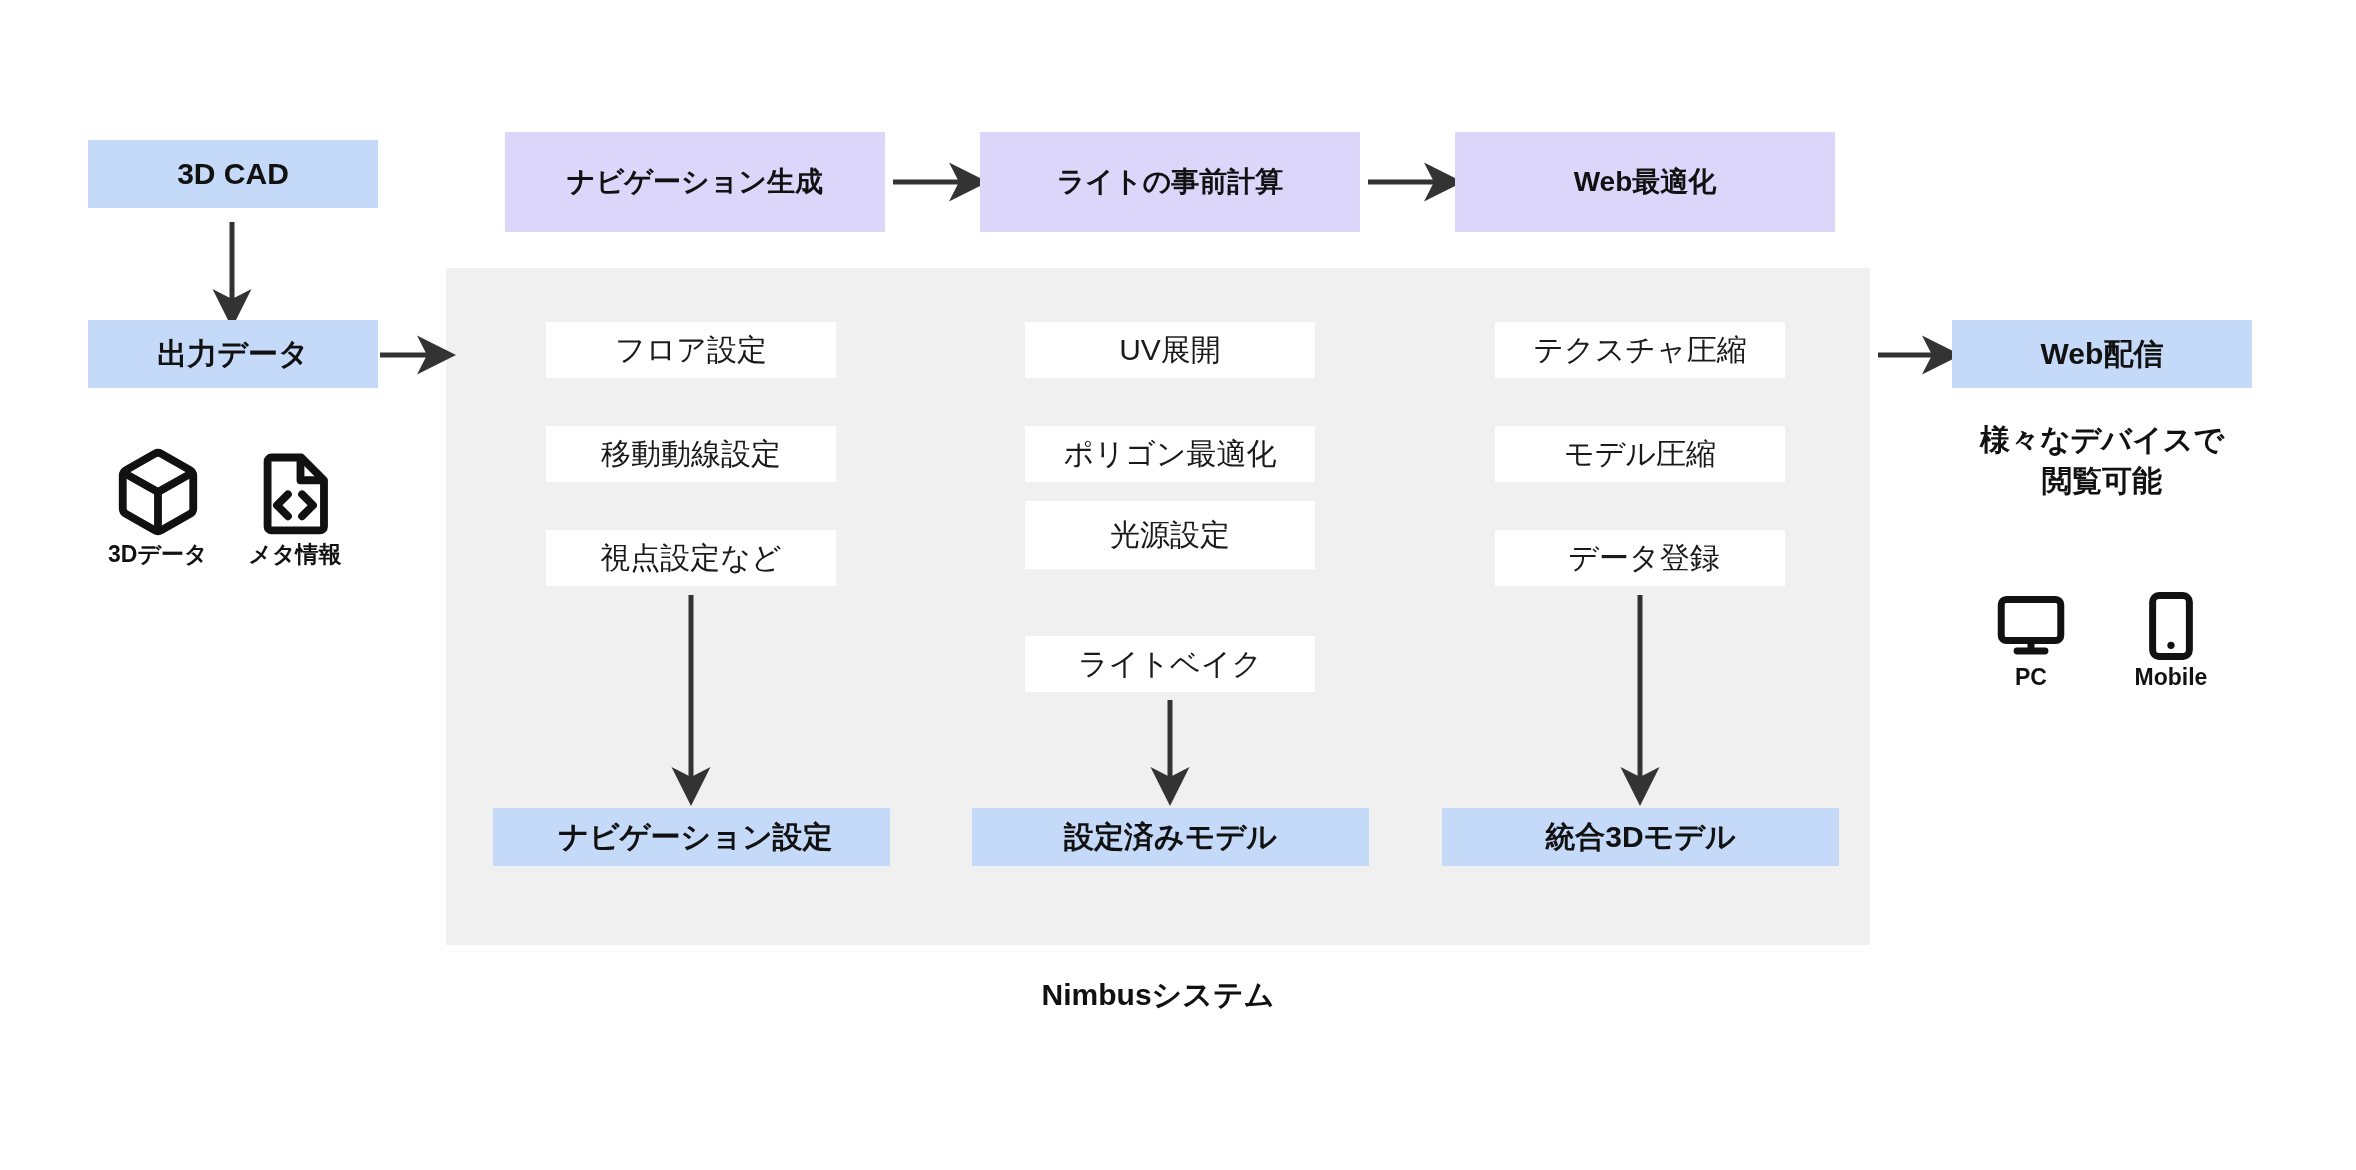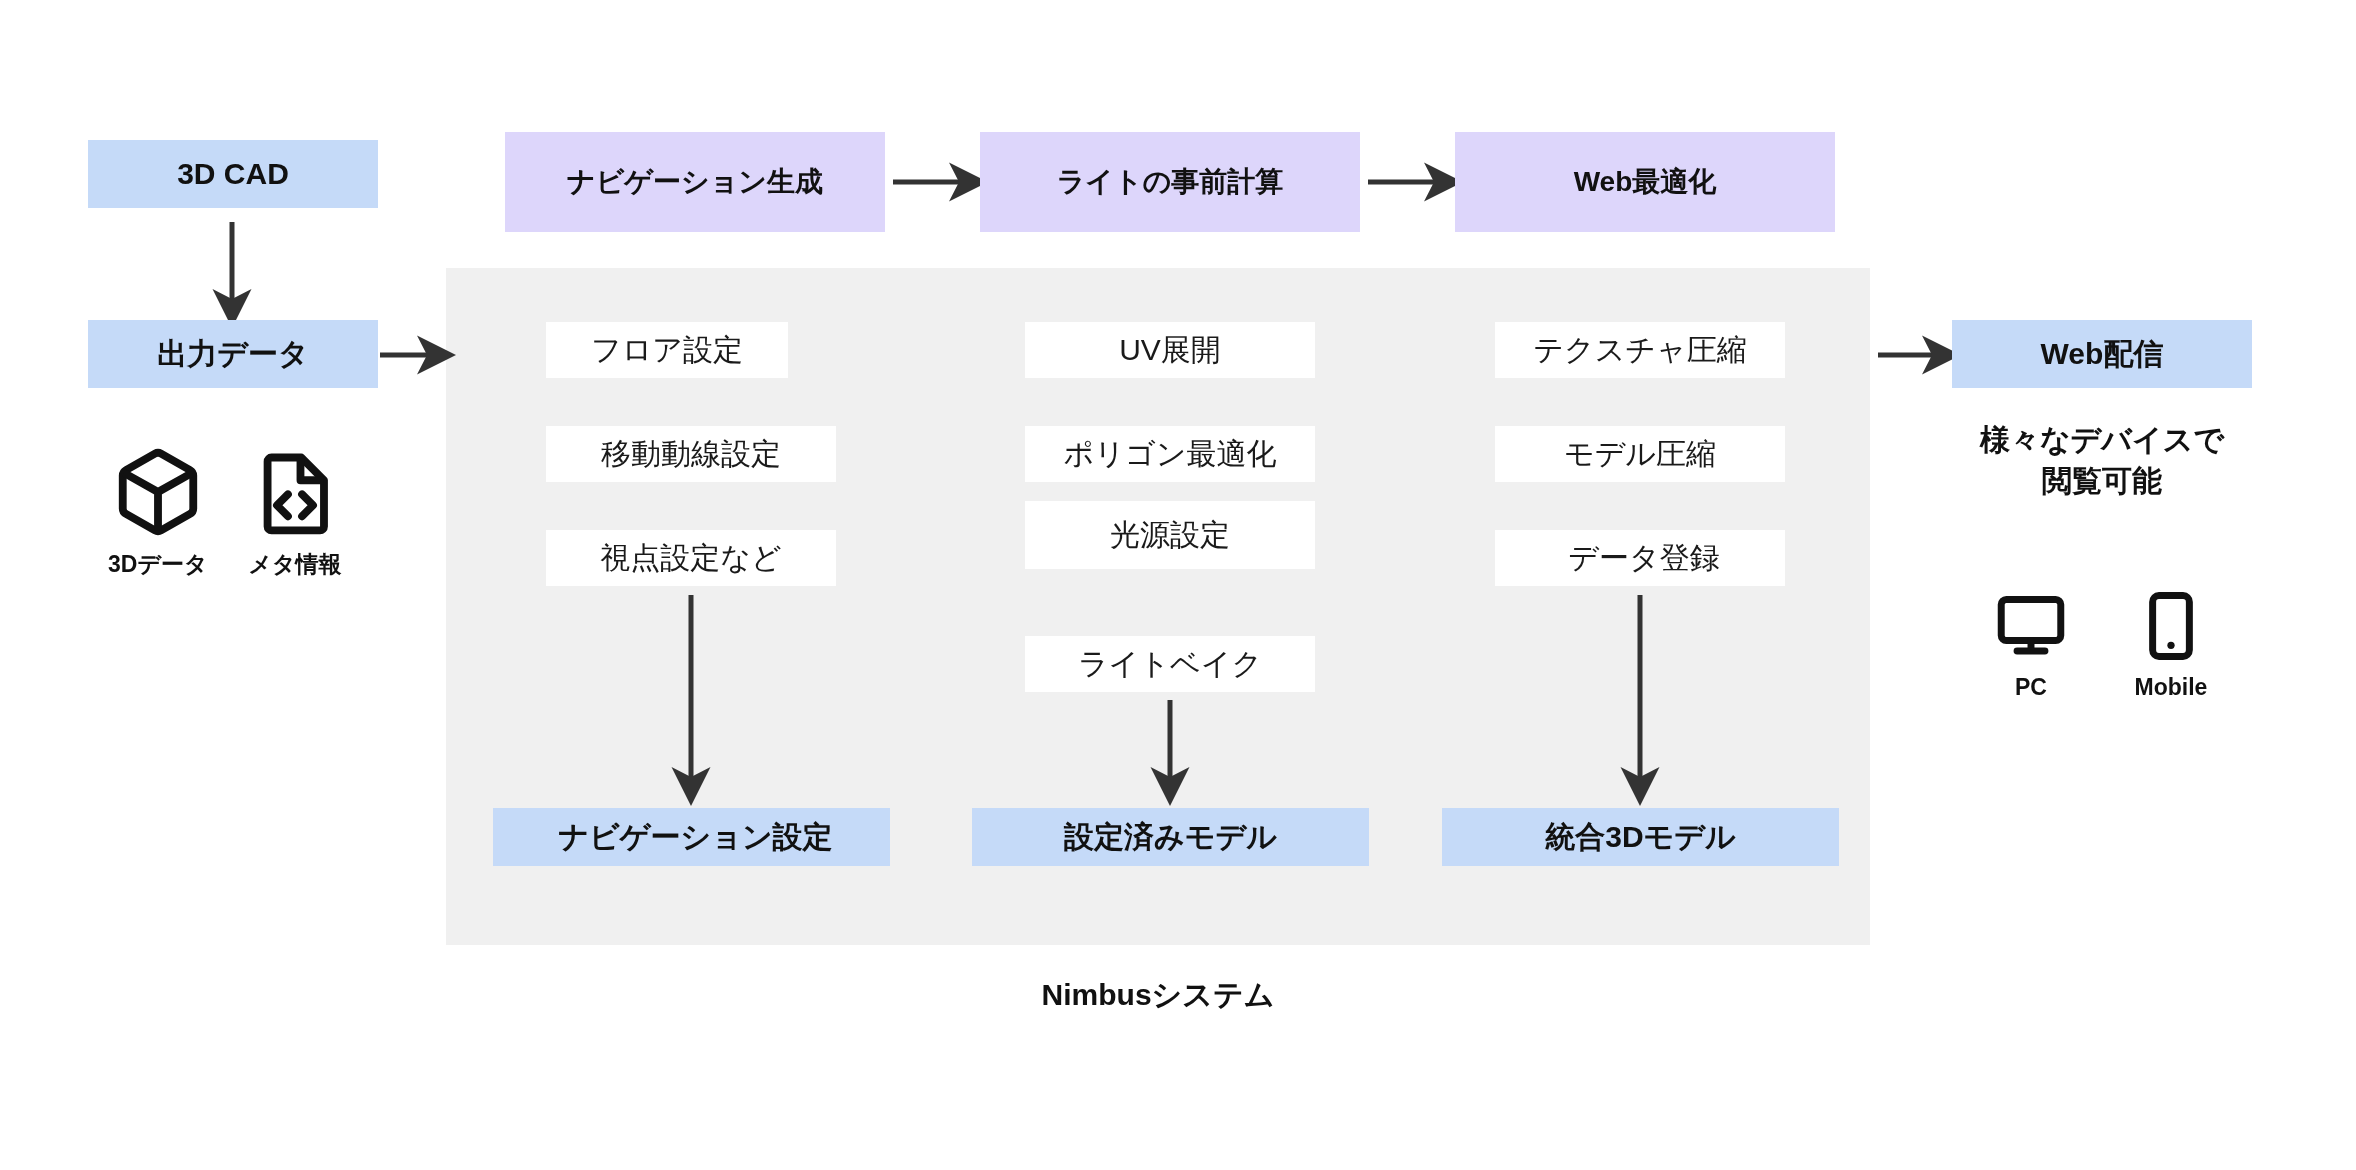--- a/index.html
+++ b/index.html
@@ -56,21 +56,20 @@
   }
 
   
   .icon-group {
     position: absolute;
     display: flex;
     flex-direction: column;
     align-items: center;
   }
   .icon-caption {
-    margin-top: 10px;
     font-size: 23px;
     font-weight: 700;
     color: #111111;
     white-space: nowrap;
   }
 
   
   .free-text {
     position: absolute;
     text-align: center;
@@ -133,21 +132,21 @@
       <path d="M13.4 3.4V9h5.8" stroke="#111111" stroke-width="2" stroke-linejoin="round"></path>
       <path d="M10.2 12.6 7.4 15.4l2.8 2.8M13.8 12.6l2.8 2.8-2.8 2.8" stroke="#111111" stroke-width="2" stroke-linecap="round" stroke-linejoin="round"></path>
     </svg>
     <span class="icon-caption">メタ情報</span>
   </div>
 
   <div class="box box-purple" style="left:505px; top:132px; width:380px; height:100px;">ナビゲーション生成</div>
   <div class="box box-purple" style="left:980px; top:132px; width:380px; height:100px;">ライトの事前計算</div>
   <div class="box box-purple" style="left:1455px; top:132px; width:380px; height:100px;">Web最適化</div>
 
-  <div class="box box-white" style="left:546px; top:322px; width:242px; height:56px;">フロア設定</div>
+  <div class="box box-white" style="left:546px; top:322px; width:290px; height:56px;">フロア設定</div>
   <div class="box box-white" style="left:546px; top:426px; width:290px; height:56px;">移動動線設定</div>
   <div class="box box-white" style="left:546px; top:530px; width:290px; height:56px;">視点設定など</div>
 
   <div class="box box-white" style="left:1025px; top:322px; width:290px; height:56px;">UV展開</div>
   <div class="box box-white" style="left:1025px; top:426px; width:290px; height:56px;">ポリゴン最適化</div>
   <div class="box box-white" style="left:1025px; top:501px; width:290px; height:68px;">光源設定</div>
   <div class="box box-white" style="left:1025px; top:636px; width:290px; height:56px;">ライトベイク</div>
 
   <div class="box box-white" style="left:1495px; top:322px; width:290px; height:56px;">テクスチャ圧縮</div>
   <div class="box box-white" style="left:1495px; top:426px; width:290px; height:56px;">モデル圧縮</div>

